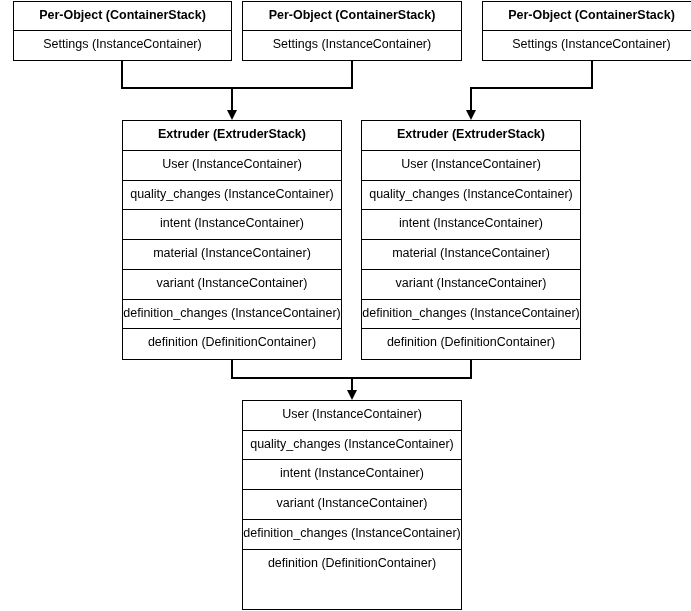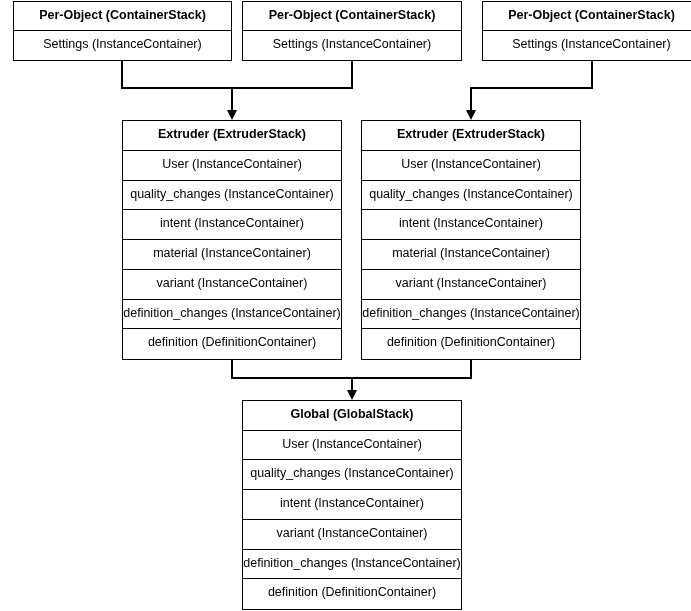--- a/index.html
+++ b/index.html
@@ -106,21 +106,20 @@
         <div class="row header" style="height: 29.75px; line-height: 27.75px;">Extruder (ExtruderStack)</div>
         <div class="row" style="height: 29.75px; line-height: 27.75px;">User (InstanceContainer)</div>
         <div class="row" style="height: 29.75px; line-height: 27.75px;">quality_changes (InstanceContainer)</div>
         <div class="row" style="height: 29.75px; line-height: 27.75px;">intent (InstanceContainer)</div>
         <div class="row" style="height: 29.75px; line-height: 27.75px;">material (InstanceContainer)</div>
         <div class="row" style="height: 29.75px; line-height: 27.75px;">variant (InstanceContainer)</div>
         <div class="row" style="height: 29.75px; line-height: 27.75px;">definition_changes (InstanceContainer)</div>
         <div class="row" style="height: 29.75px; line-height: 27.75px;">definition (DefinitionContainer)</div>
       </div>
       <div class="box" style="left: 230px; top: 400px; width: 220px; height: 210px;">
-        <div class="row header" style="height: 29.7143px; line-height: 27.7143px;">Global (GlobalStack)</div>
         <div class="row" style="height: 29.7143px; line-height: 27.7143px;">User (InstanceContainer)</div>
         <div class="row" style="height: 29.7143px; line-height: 27.7143px;">quality_changes (InstanceContainer)</div>
         <div class="row" style="height: 29.7143px; line-height: 27.7143px;">intent (InstanceContainer)</div>
         <div class="row" style="height: 29.7143px; line-height: 27.7143px;">variant (InstanceContainer)</div>
         <div class="row" style="height: 29.7143px; line-height: 27.7143px;">definition_changes (InstanceContainer)</div>
         <div class="row" style="height: 29.7143px; line-height: 27.7143px;">definition (DefinitionContainer)</div>
       </div>
     </div>
 </div>
 

